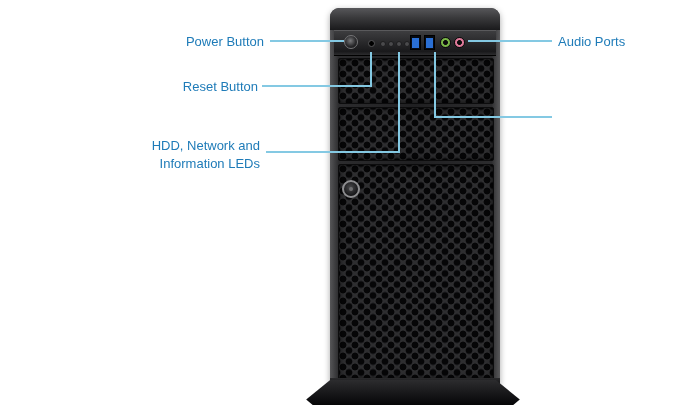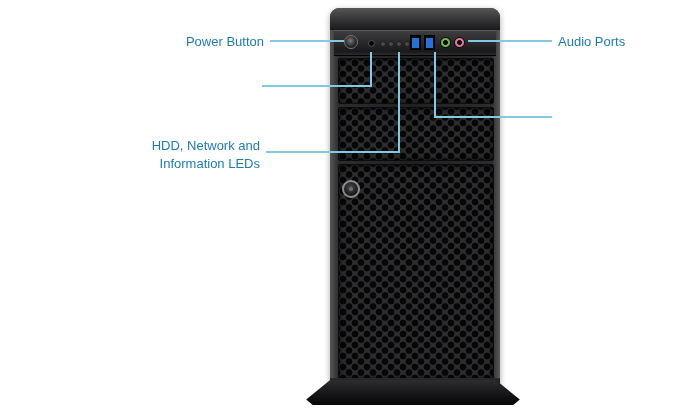--- a/index.html
+++ b/index.html
@@ -148,19 +148,20 @@
   <div class="cline" style="left:218px;top:151px;width:134px;height:2px"></div>
   <div class="cline" style="left:350px;top:52px;width:2px;height:101px"></div>
 
   <div class="cline" style="left:420px;top:40px;width:84px;height:2px"></div>
 
   <div class="cline" style="left:386px;top:52px;width:2px;height:66px"></div>
   <div class="cline" style="left:386px;top:116px;width:118px;height:2px"></div>
 
   <div class="callout right-align" style="left:100px;top:33px;width:116px">Power Button</div>
 
+  <div class="callout right-align" style="left:100px;top:78px;width:110px">Reset Button</div>
 
   <div class="callout" style="left:510px;top:33px;width:120px">Audio Ports</div>
 
   <div class="callout right-align" style="left:94px;top:137px;width:118px">HDD, Network and Information LEDs</div>
 
 
 </div>
 
 </body></html>

